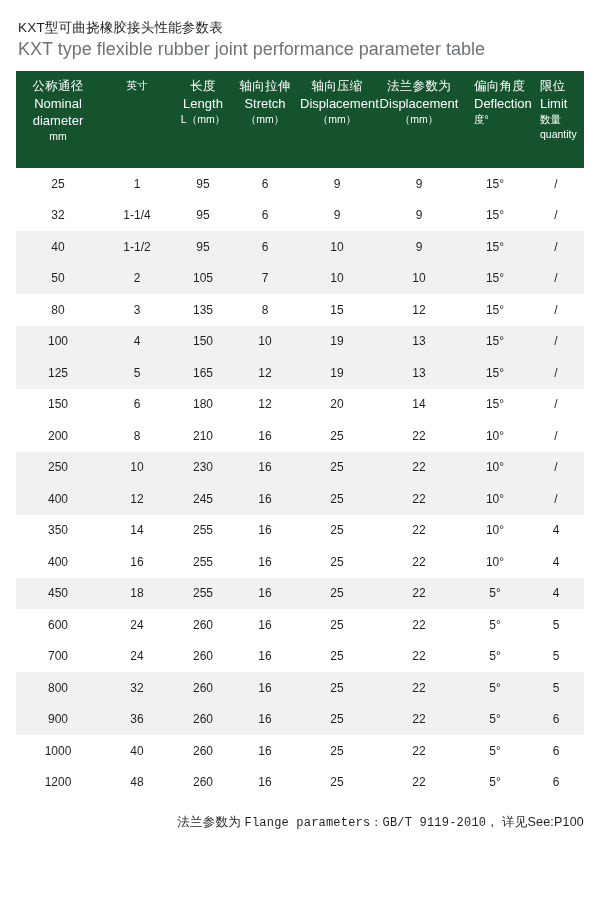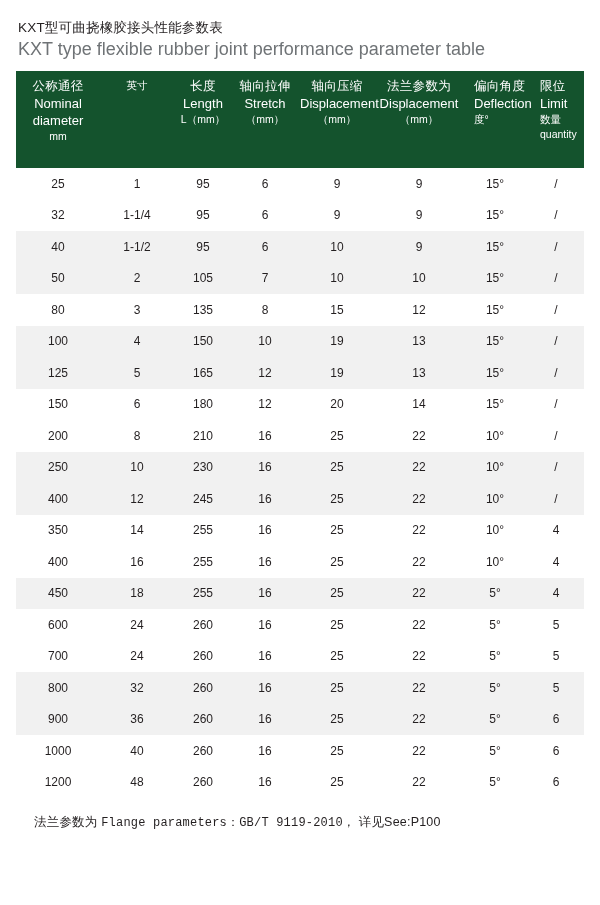--- a/index.html
+++ b/index.html
@@ -89,20 +89,21 @@
     padding-left: 10px;
   }
   td.col-defl { padding-left: 10px; }
   td.col-limit { padding-left: 12px; }
   .footnote {
     margin-top: 16px;
     margin-left: 18px;
     font-size: 12.5px;
     color: #231f20;
     letter-spacing: 0.2px;
+    text-align: right;
   }
   .footnote .mono {
     font-family: "Liberation Mono", monospace;
     font-size: 12px;
   }
 </style>
 </head>
 <body>
 
 <div class="page">

